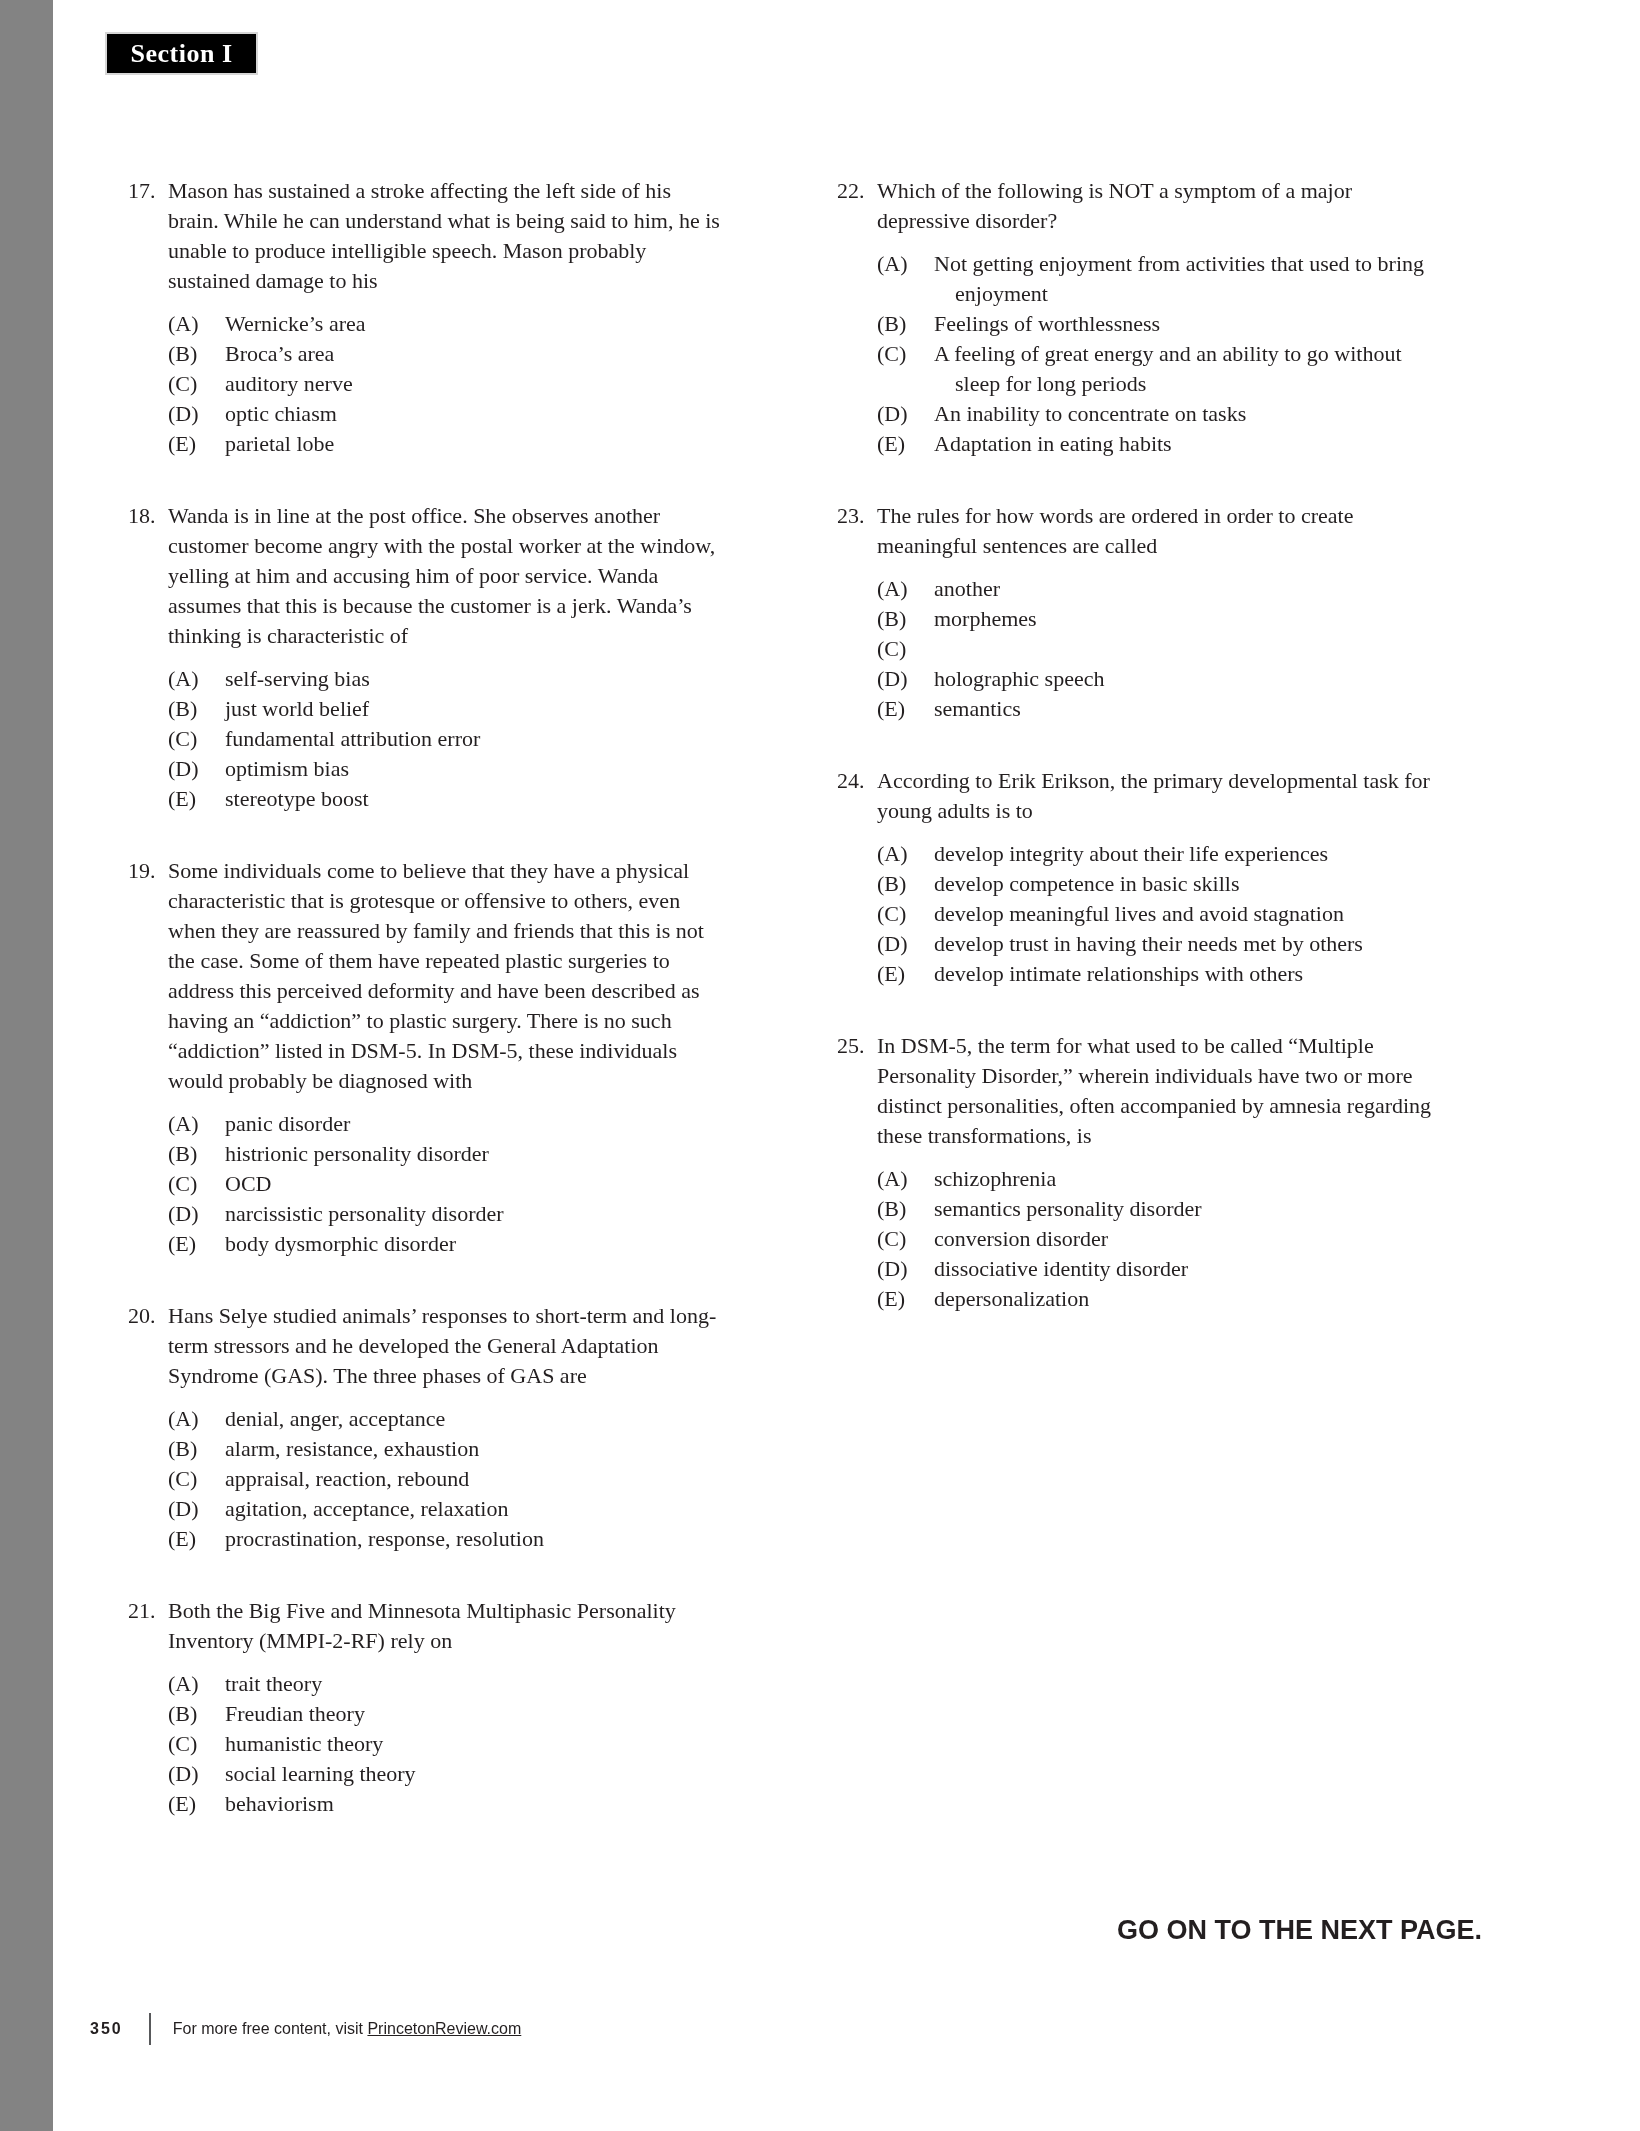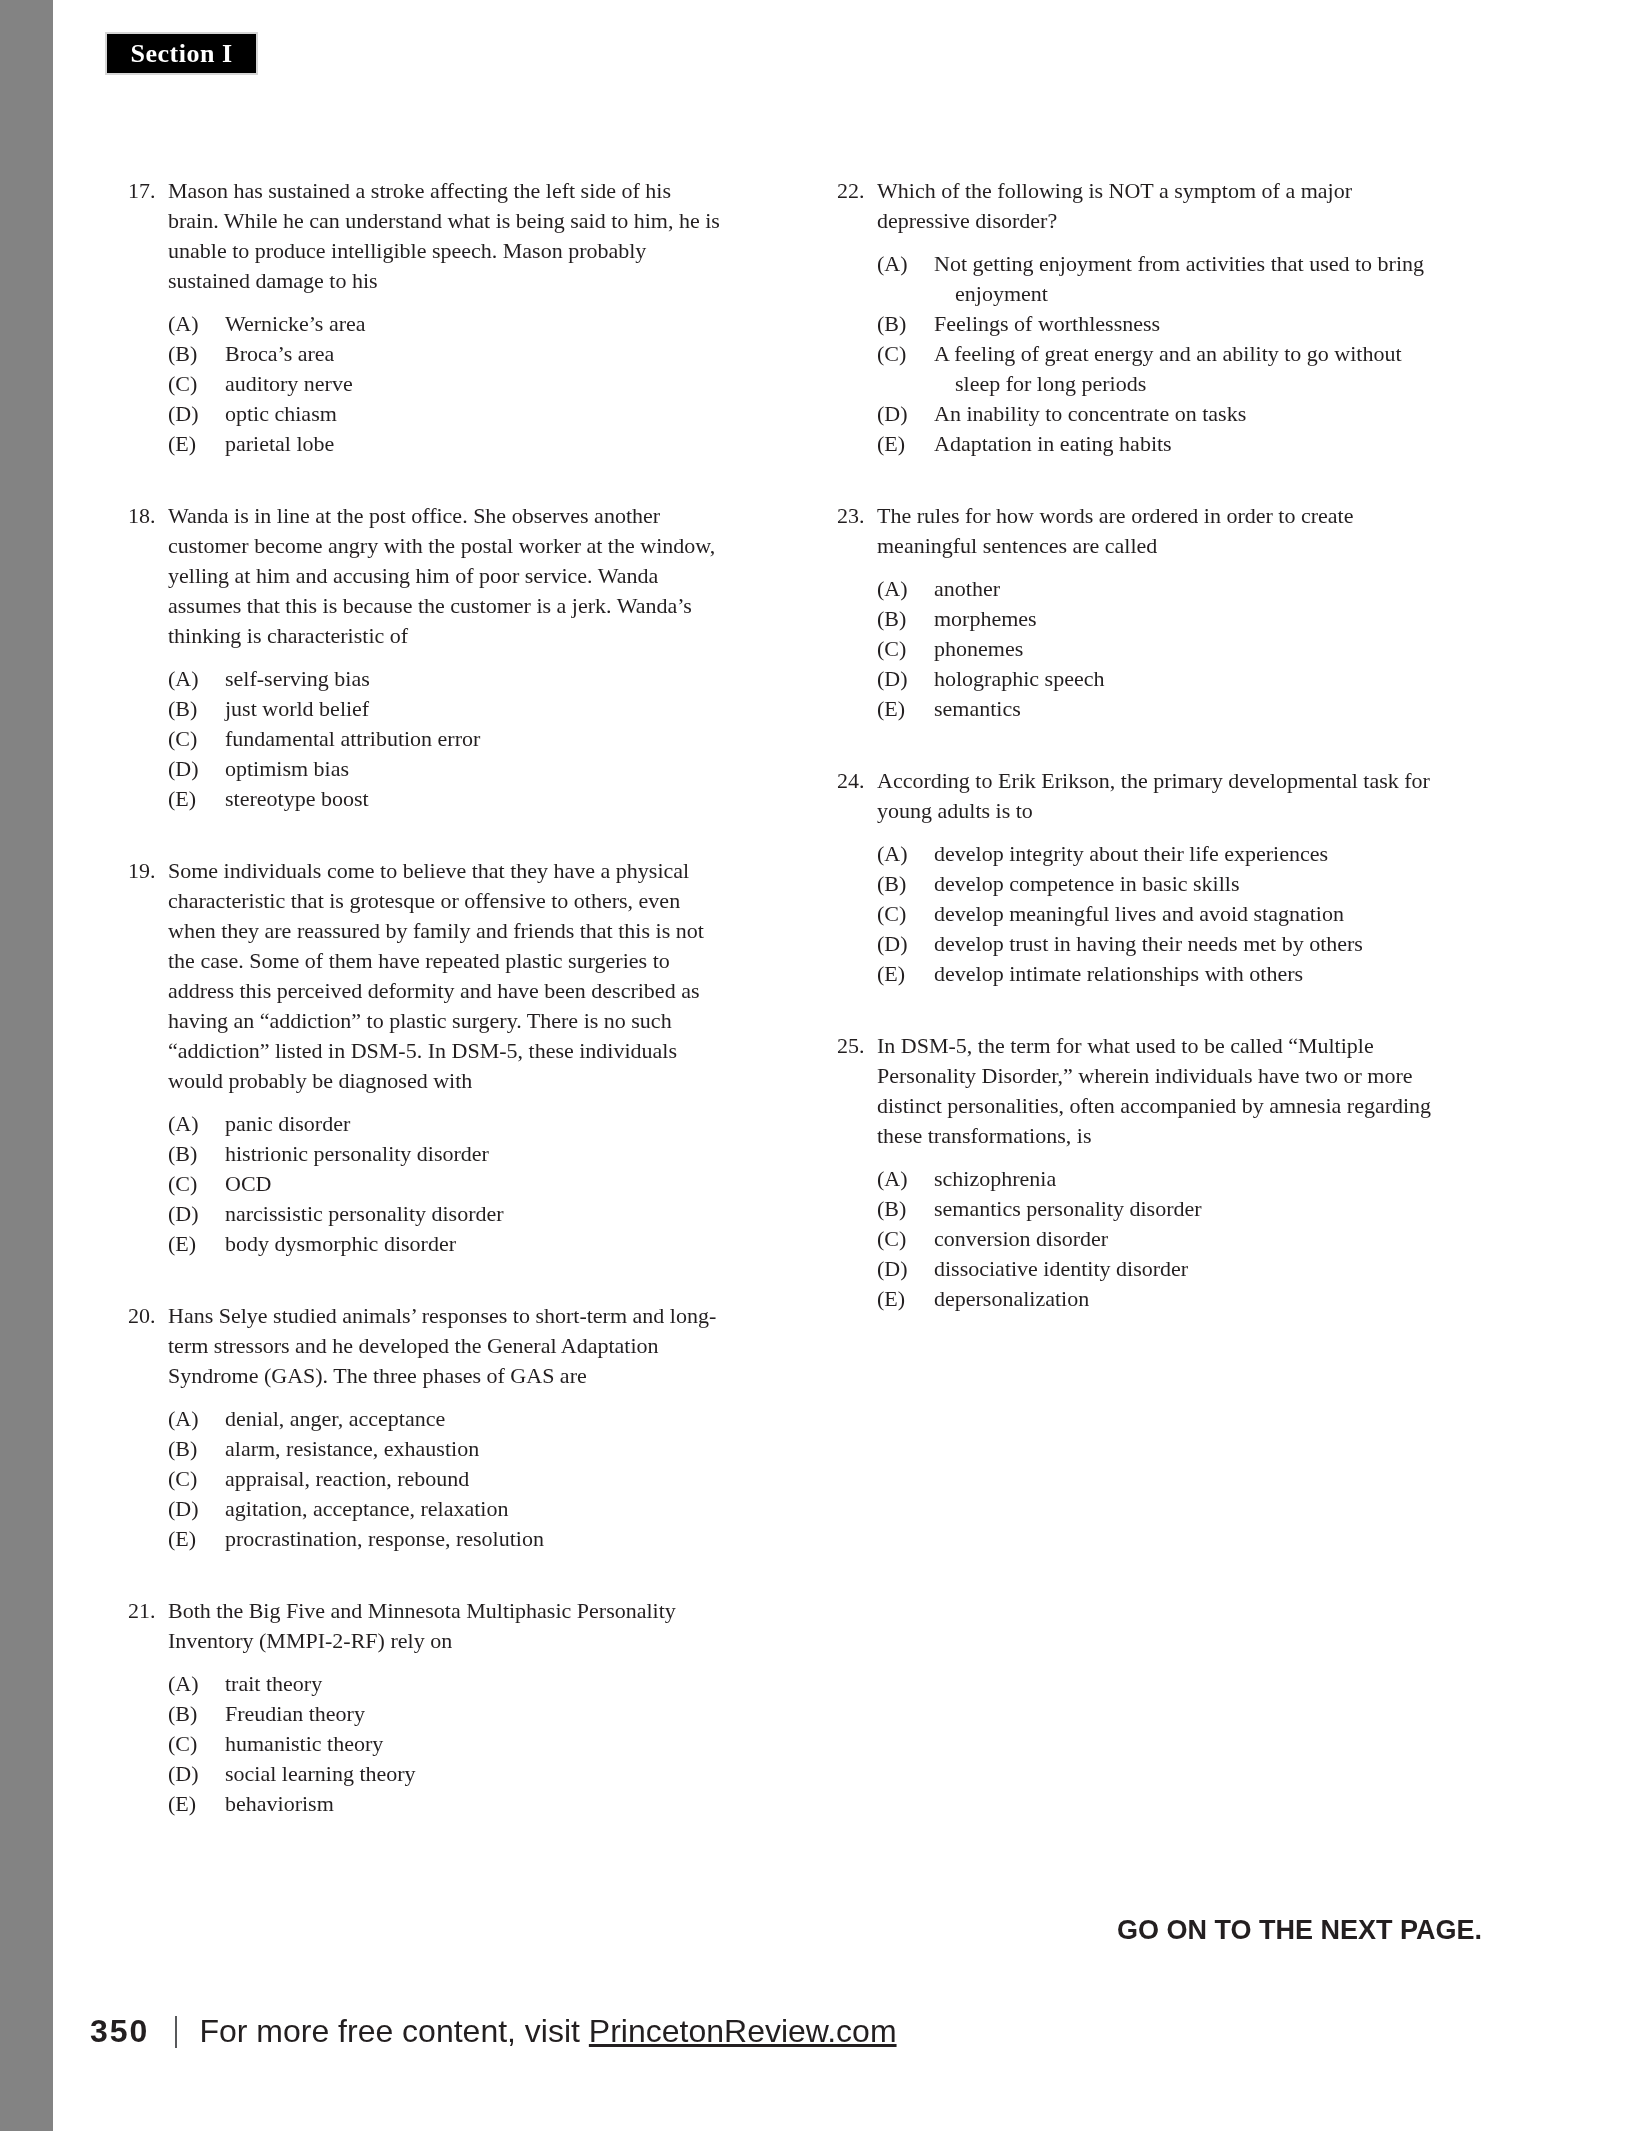--- a/index.html
+++ b/index.html
@@ -77,21 +77,21 @@
     white-space: nowrap;
   }
 
   .footer {
     position: absolute;
     left: 90px;
     top: 2013px;
     display: flex;
     align-items: center;
     font-family: "Liberation Sans", sans-serif;
-    font-size: 32px;
+    font-size: 16px;
     color: #231f20;
     justify-content: flex-end;
   }
   .footer .page-num {
     font-weight: bold;
     letter-spacing: 2px;
   }
   .footer .divider {
     width: 2px;
     height: 32px;
@@ -319,21 +319,20 @@
     <span class="choice-text">another</span>
   </div>
 
   <div class="choice">
     <span class="choice-letter">(B)</span>
     <span class="choice-text">morphemes</span>
   </div>
 
   <div class="choice">
     <span class="choice-letter">(C)</span>
-    <span class="choice-text">phonemes</span>
   </div>
 
   <div class="choice">
     <span class="choice-letter">(D)</span>
     <span class="choice-text">holographic speech</span>
   </div>
 
   <div class="choice">
     <span class="choice-letter">(E)</span>
     <span class="choice-text">semantics</span>

